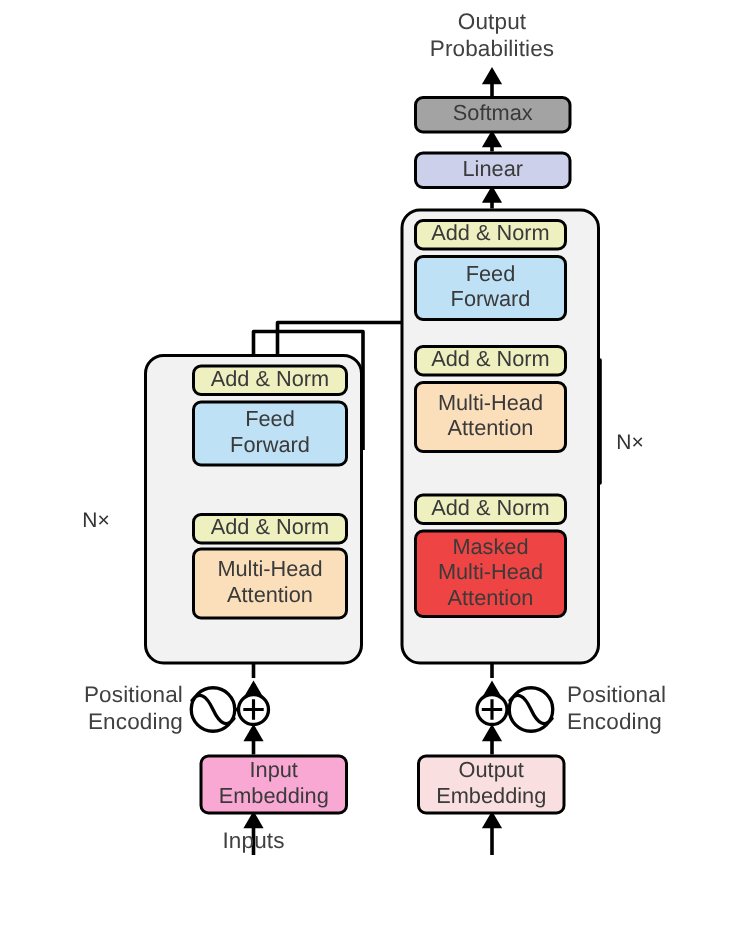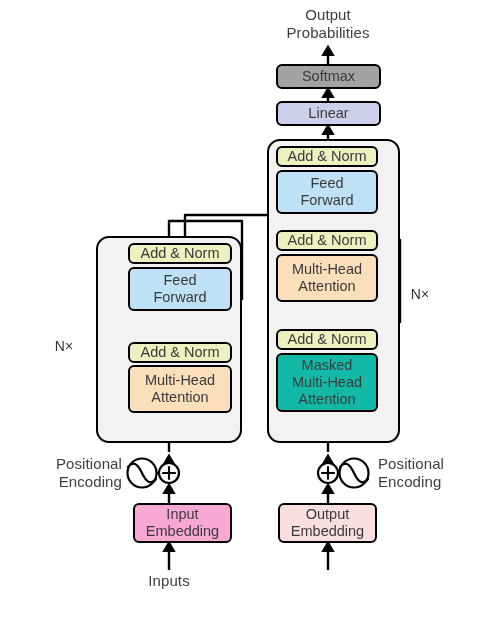--- a/index.html
+++ b/index.html
@@ -190,21 +190,21 @@
   <div class="box" style="left:276px; top:170px; width:102px; height:44px; background:#bfe1f5;">Feed
 Forward</div>
 
   <div class="box" style="left:276px; top:230px; width:102px; height:21px; background:#eef0c0;">Add &amp; Norm</div>
 
   <div class="box" style="left:276px; top:254px; width:102px; height:48px; background:#fbdfbb;">Multi-Head
 Attention</div>
 
   <div class="box" style="left:276px; top:329px; width:102px; height:21px; background:#eef0c0;">Add &amp; Norm</div>
 
-  <div class="box" style="left:276px; top:353px; width:102px; height:59px; background:#14b8a6;">Masked
+  <div class="box" style="left:276px; top:353px; width:102px; height:59px; background:#ef4444;">Masked
 Multi-Head
 Attention</div>
 
   <div class="nxlabel" style="left:400px; top:286px; width:40px;">N×</div>
 
   <div class="box" style="left:128px; top:243px; width:104px; height:21px; background:#eef0c0;">Add &amp; Norm</div>
 
   <div class="box" style="left:128px; top:267px; width:104px; height:44px; background:#bfe1f5;">Feed
 Forward</div>
 
@@ -214,21 +214,21 @@
 Attention</div>
 
   <div class="nxlabel" style="left:44px; top:338px; width:40px;">N×</div>
 
   <div class="plainlabel" style="left:18px; top:455px; width:104px; text-align:right;">Positional
 Encoding</div>
 
   <div class="box" style="left:133px; top:503px; width:99px; height:40px; background:#f9a8d4;">Input
 Embedding</div>
 
-  <div class="plainlabel" style="left:119px; top:572px; width:100px;">Inputs</div>
+  <div class="plainlabel" style="left:119px; top:552px; width:100px;">Inputs</div>
 
   <div class="plainlabel" style="left:378px; top:455px; width:110px; text-align:left;">Positional
 Encoding</div>
 
   <div class="box" style="left:278px; top:503px; width:99px; height:40px; background:#f9dfe0;">Output
 Embedding</div>
 
 
 </div>
 

